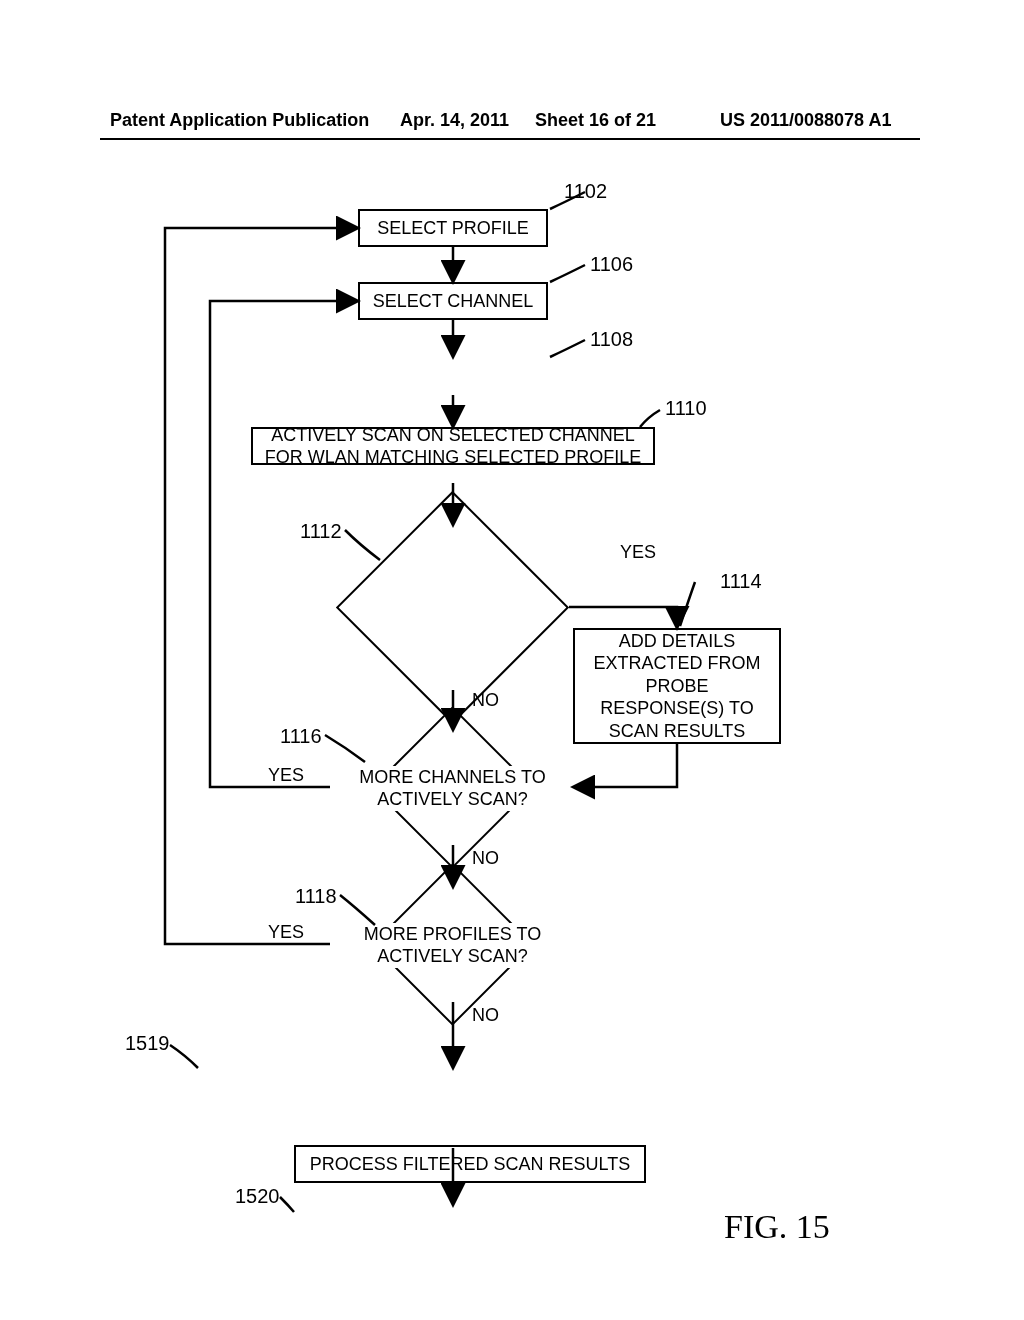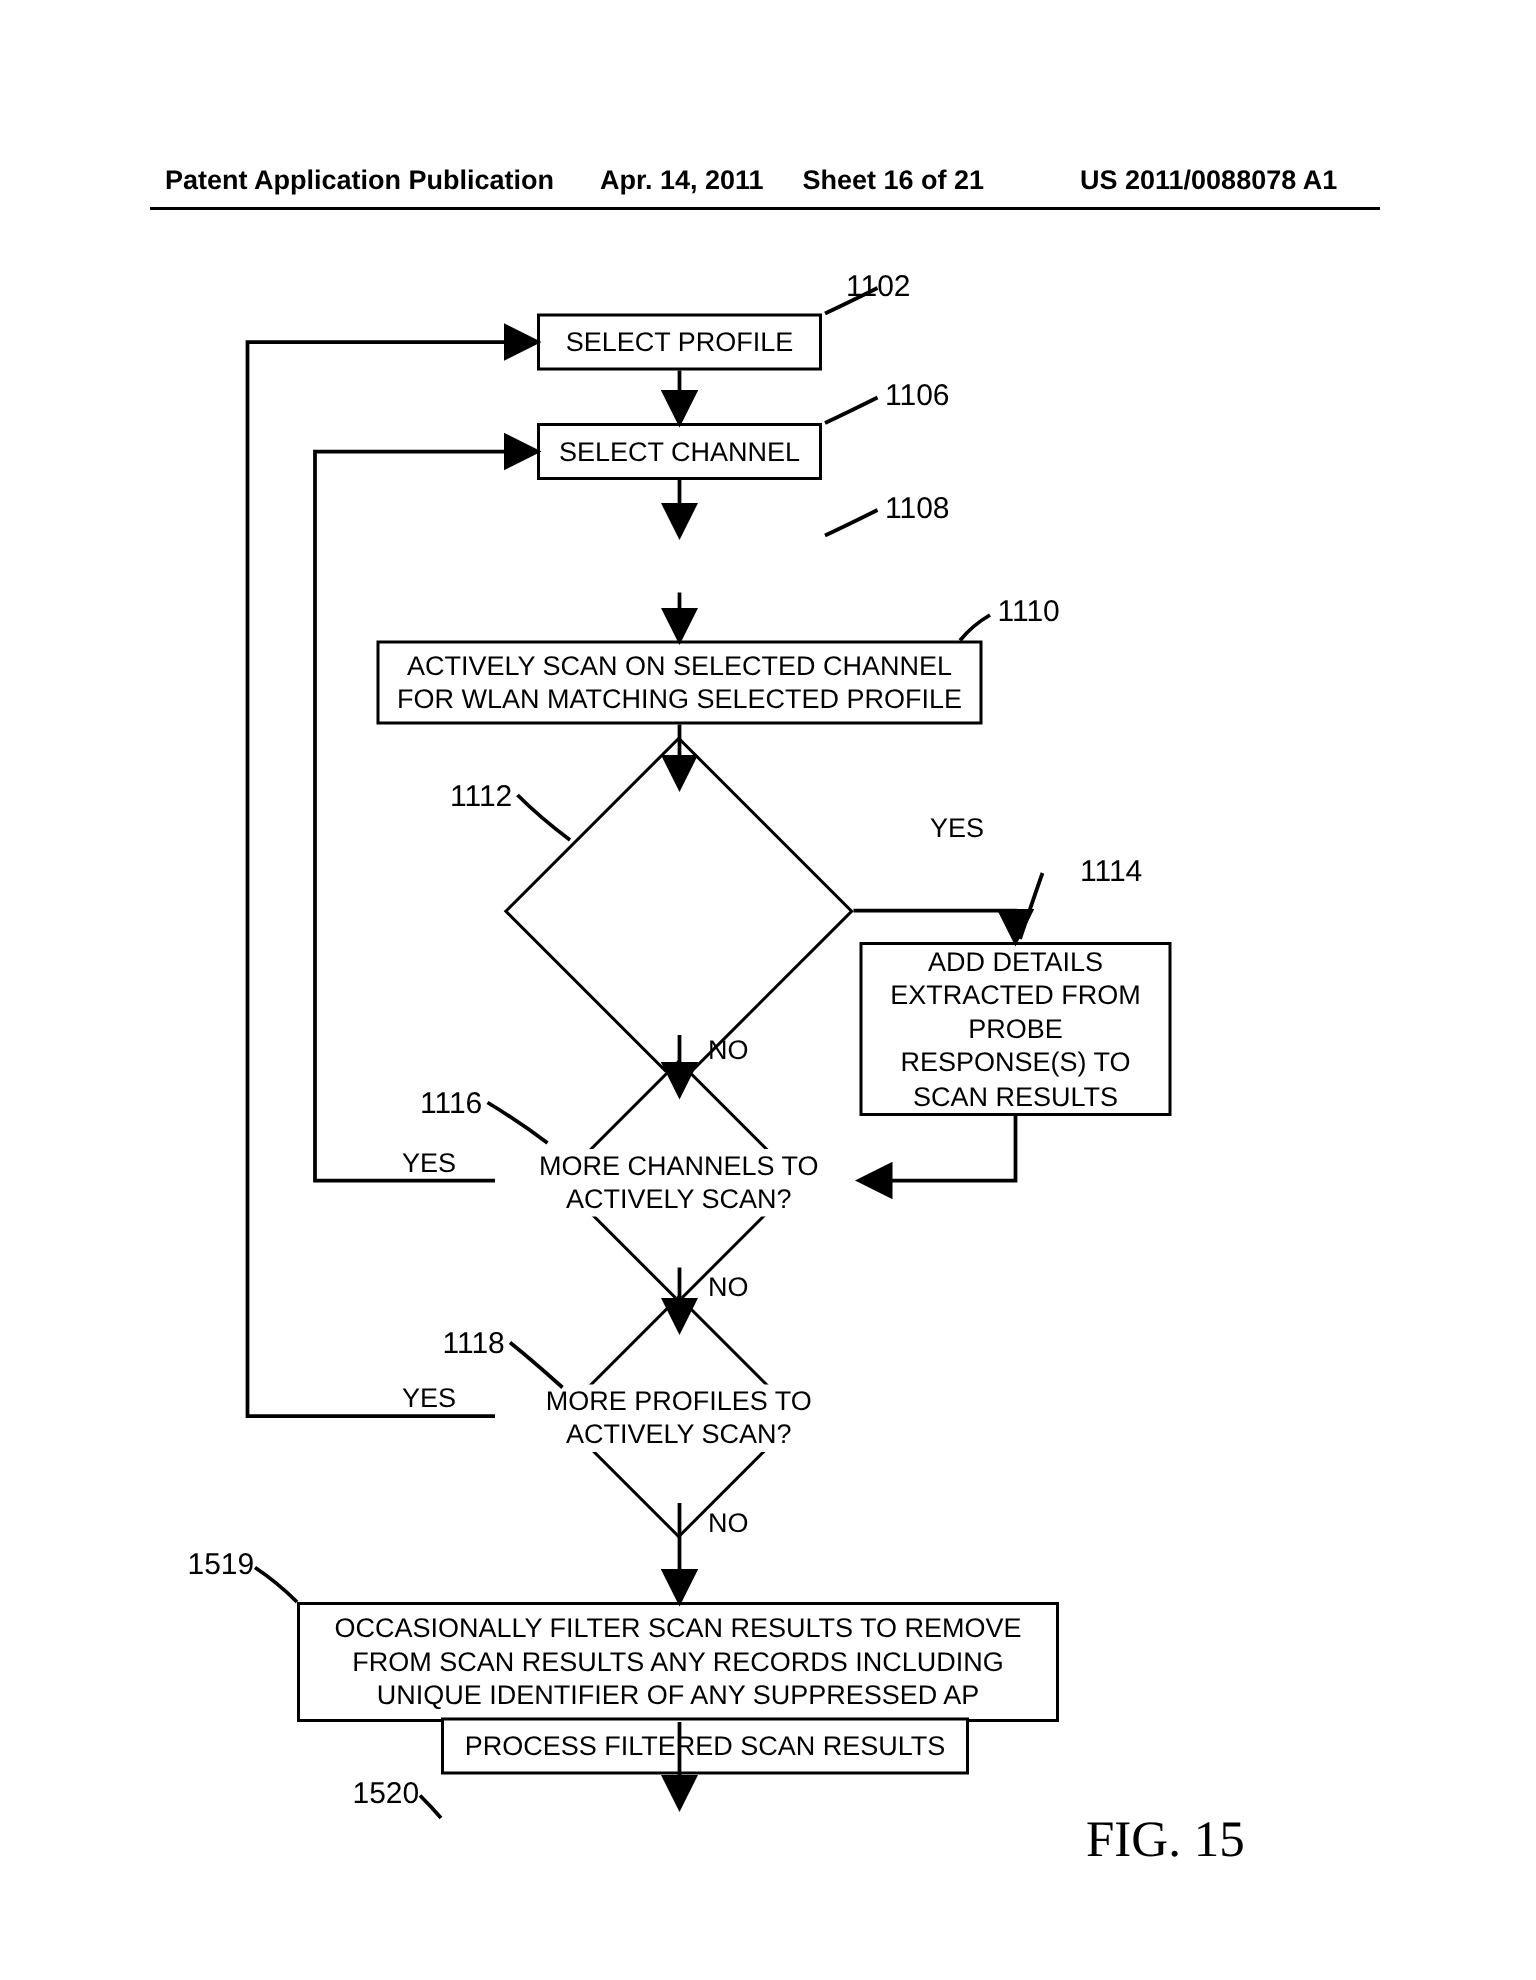--- a/index.html
+++ b/index.html
@@ -115,25 +115,24 @@
   <div class="refnum" style="left:280px; top:695px;">1116</div>
   <div class="refnum" style="left:295px; top:855px;">1118</div>
   <div class="refnum" style="left:125px; top:1002px;">1519</div>
   <div class="refnum" style="left:235px; top:1155px;">1520</div>
 
   <div class="box" style="left:358px; top:179px; width:190px; height:38px;">SELECT PROFILE</div>
 
   <div class="box" style="left:358px; top:252px; width:190px; height:38px;">SELECT CHANNEL</div>
 
 
-  <div class="box" style="left:251px; top:397px; width:404px; height:56px;">ACTIVELY SCAN ON SELECTED CHANNEL FOR WLAN MATCHING SELECTED PROFILE</div>
+  <div class="box" style="left:251px; top:397px; width:404px; height:38px;">ACTIVELY SCAN ON SELECTED CHANNEL FOR WLAN MATCHING SELECTED PROFILE</div>
 
   <div class="box" style="left:573px; top:598px; width:208px; height:116px;">ADD DETAILS EXTRACTED FROM PROBE RESPONSE(S) TO SCAN RESULTS</div>
 
-  <div class="box" style="left:198px; top:1038px; width:508px; height:80px;">OCCASIONALLY FILTER SCAN RESULTS TO REMOVE FROM SCAN RESULTS ANY RECORDS INCLUDING UNIQUE IDENTIFIER OF ANY SUPPRESSED AP</div>
 
   <div class="box" style="left:294px; top:1115px; width:352px; height:38px;">PROCESS FILTERED SCAN RESULTS</div>
 
   <div class="diamond" style="left:370px; top:495px; width:165px; height:165px;"></div>
 
   <div class="diamond" style="left:395px; top:700px; width:115px; height:115px;"></div>
   <div class="box dwrap" style="left:330px; top:713px; width:245px; height:90px; border:none;">
     <div class="dtext">MORE CHANNELS TO ACTIVELY SCAN?</div>
   </div>
 

